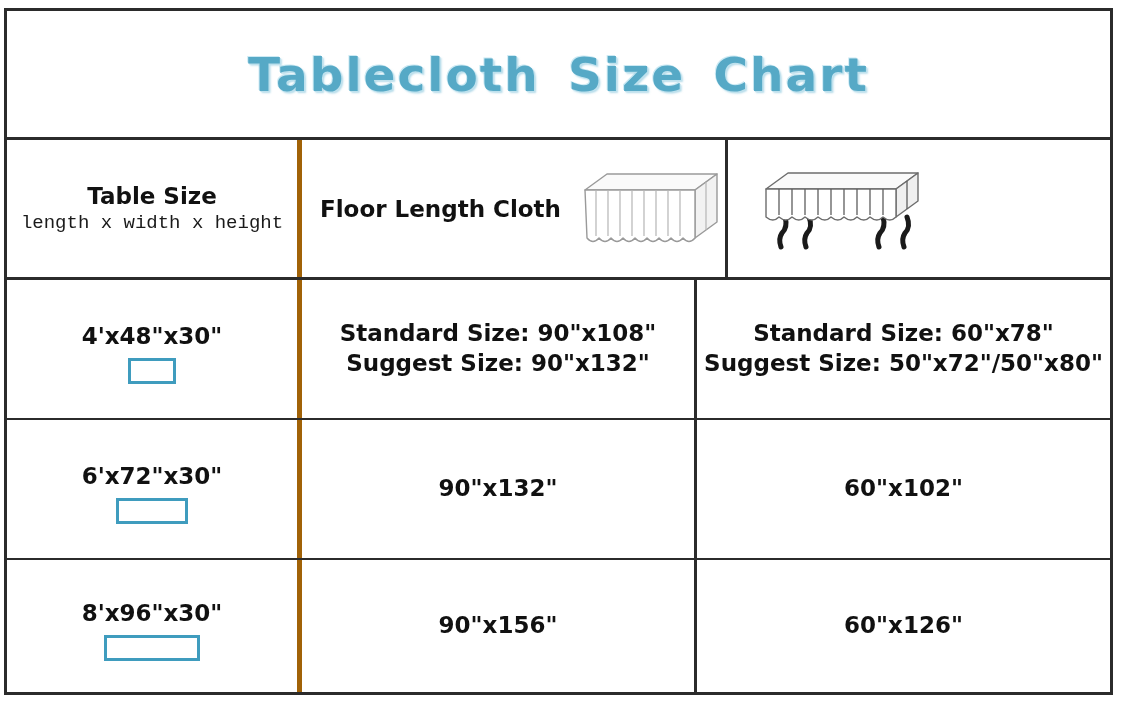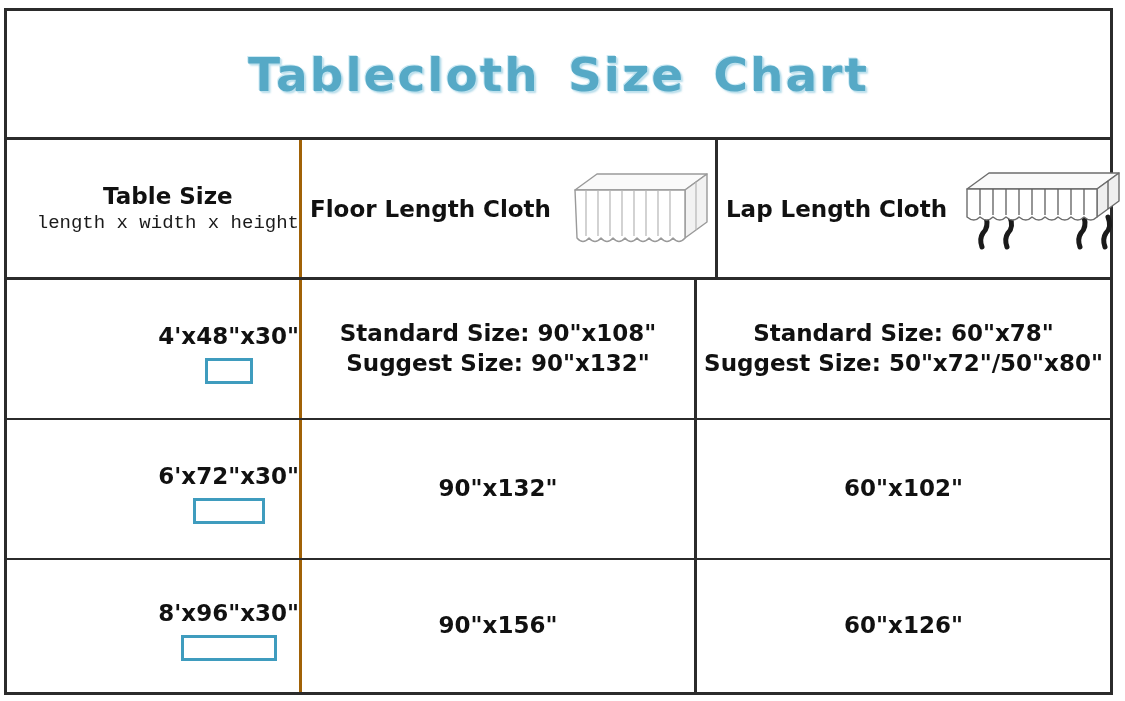--- a/index.html
+++ b/index.html
@@ -80,21 +80,21 @@
     border-bottom: none;
   }
 
   .cell {
     box-sizing: border-box;
     display: flex;
     align-items: center;
     justify-content: center;
     position: relative;
   }
-  .col-1 { flex: 0 0 295px; border-right: 3px solid #a16207; justify-content: flex-end; }
+  .col-1 { flex: 0 0 295px; border-right: 5px solid #a16207; }
   .col-2 { flex: 0 0 395px; border-right: 3px solid #2b2b2b; }
   .col-3 { flex: 1 1 auto; }
 
   
   .th-stack {
     text-align: center;
     line-height: 1.18;
   }
   .th-main {
     font-family: "DejaVu Sans", sans-serif;
@@ -109,21 +109,21 @@
     font-size: 19px;
     color: #1a1a1a;
     display: block;
     margin-top: 2px;
   }
   .th-inline {
     display: flex;
     align-items: center;
     justify-content: flex-start;
     width: 100%;
-    padding-left: 8px;
+    padding-left: 18px;
     box-sizing: border-box;
   }
   .th-inline .th-main {
     font-size: 23px;
     white-space: nowrap;
   }
   .th-icon {
     flex: 0 0 auto;
     margin-left: 6px;
     line-height: 0;
@@ -209,21 +209,20 @@
               <line x1="89" y1="24" x2="89" y2="70"></line>
               <line x1="101" y1="24" x2="101" y2="70"></line>
               <line x1="113" y1="24" x2="113" y2="70"></line>
               <line x1="139" y1="16" x2="139" y2="64"></line>
             </g>
           </svg>
         </span>
       </div>
 
       <div class="cell col-3 th-inline">
-        <span class="th-main">Lap Length Cloth</span>
         <span class="th-icon">
           <svg width="180" height="100" viewBox="0 0 180 100" aria-hidden="true">
 
             <g stroke="#1a1a1a" stroke-width="5" fill="none" stroke-linecap="round">
               <path d="M33,58 q3,10 -3,16 q-4,6 -1,14"></path>
               <path d="M57,58 q4,10 -2,16 q-4,6 -1,14"></path>
               <path d="M131,58 q3,10 -3,16 q-4,6 -1,14"></path>
               <path d="M155,58 q4,10 -2,16 q-4,6 -1,14"></path>
             </g>
             <g fill="#ffffff" stroke="#6d6d6d" stroke-width="1.4" stroke-linejoin="round">

